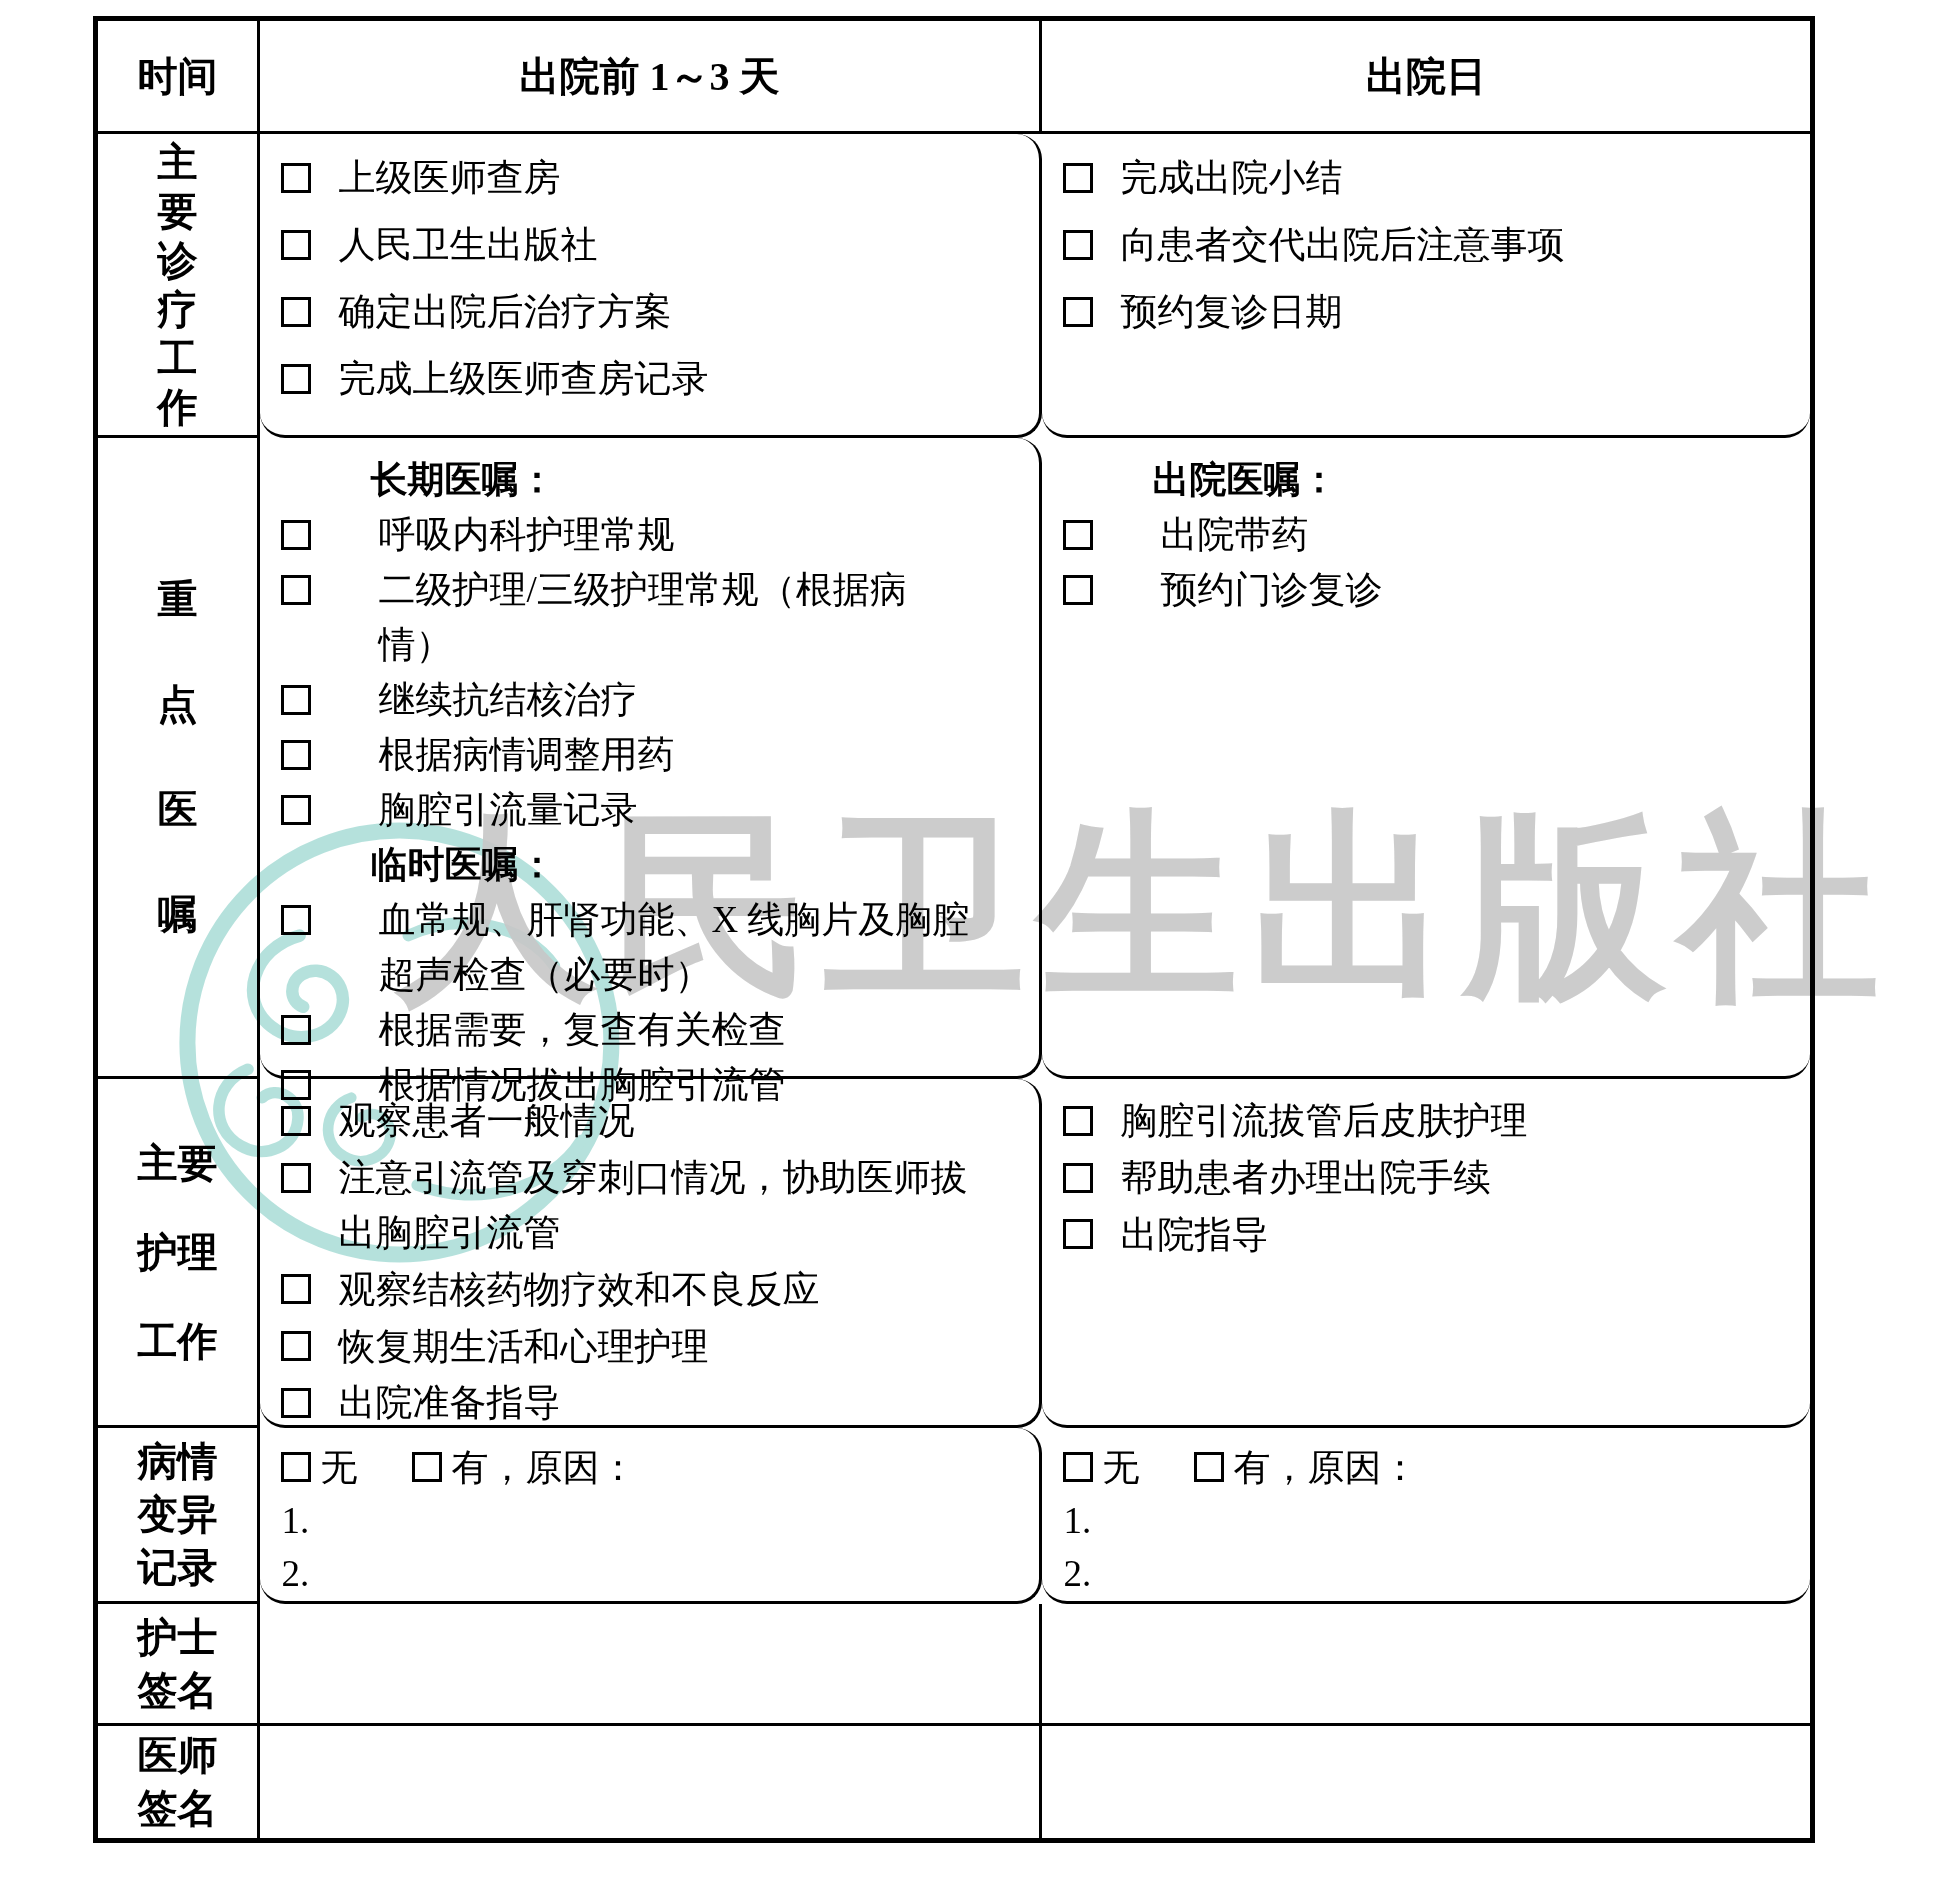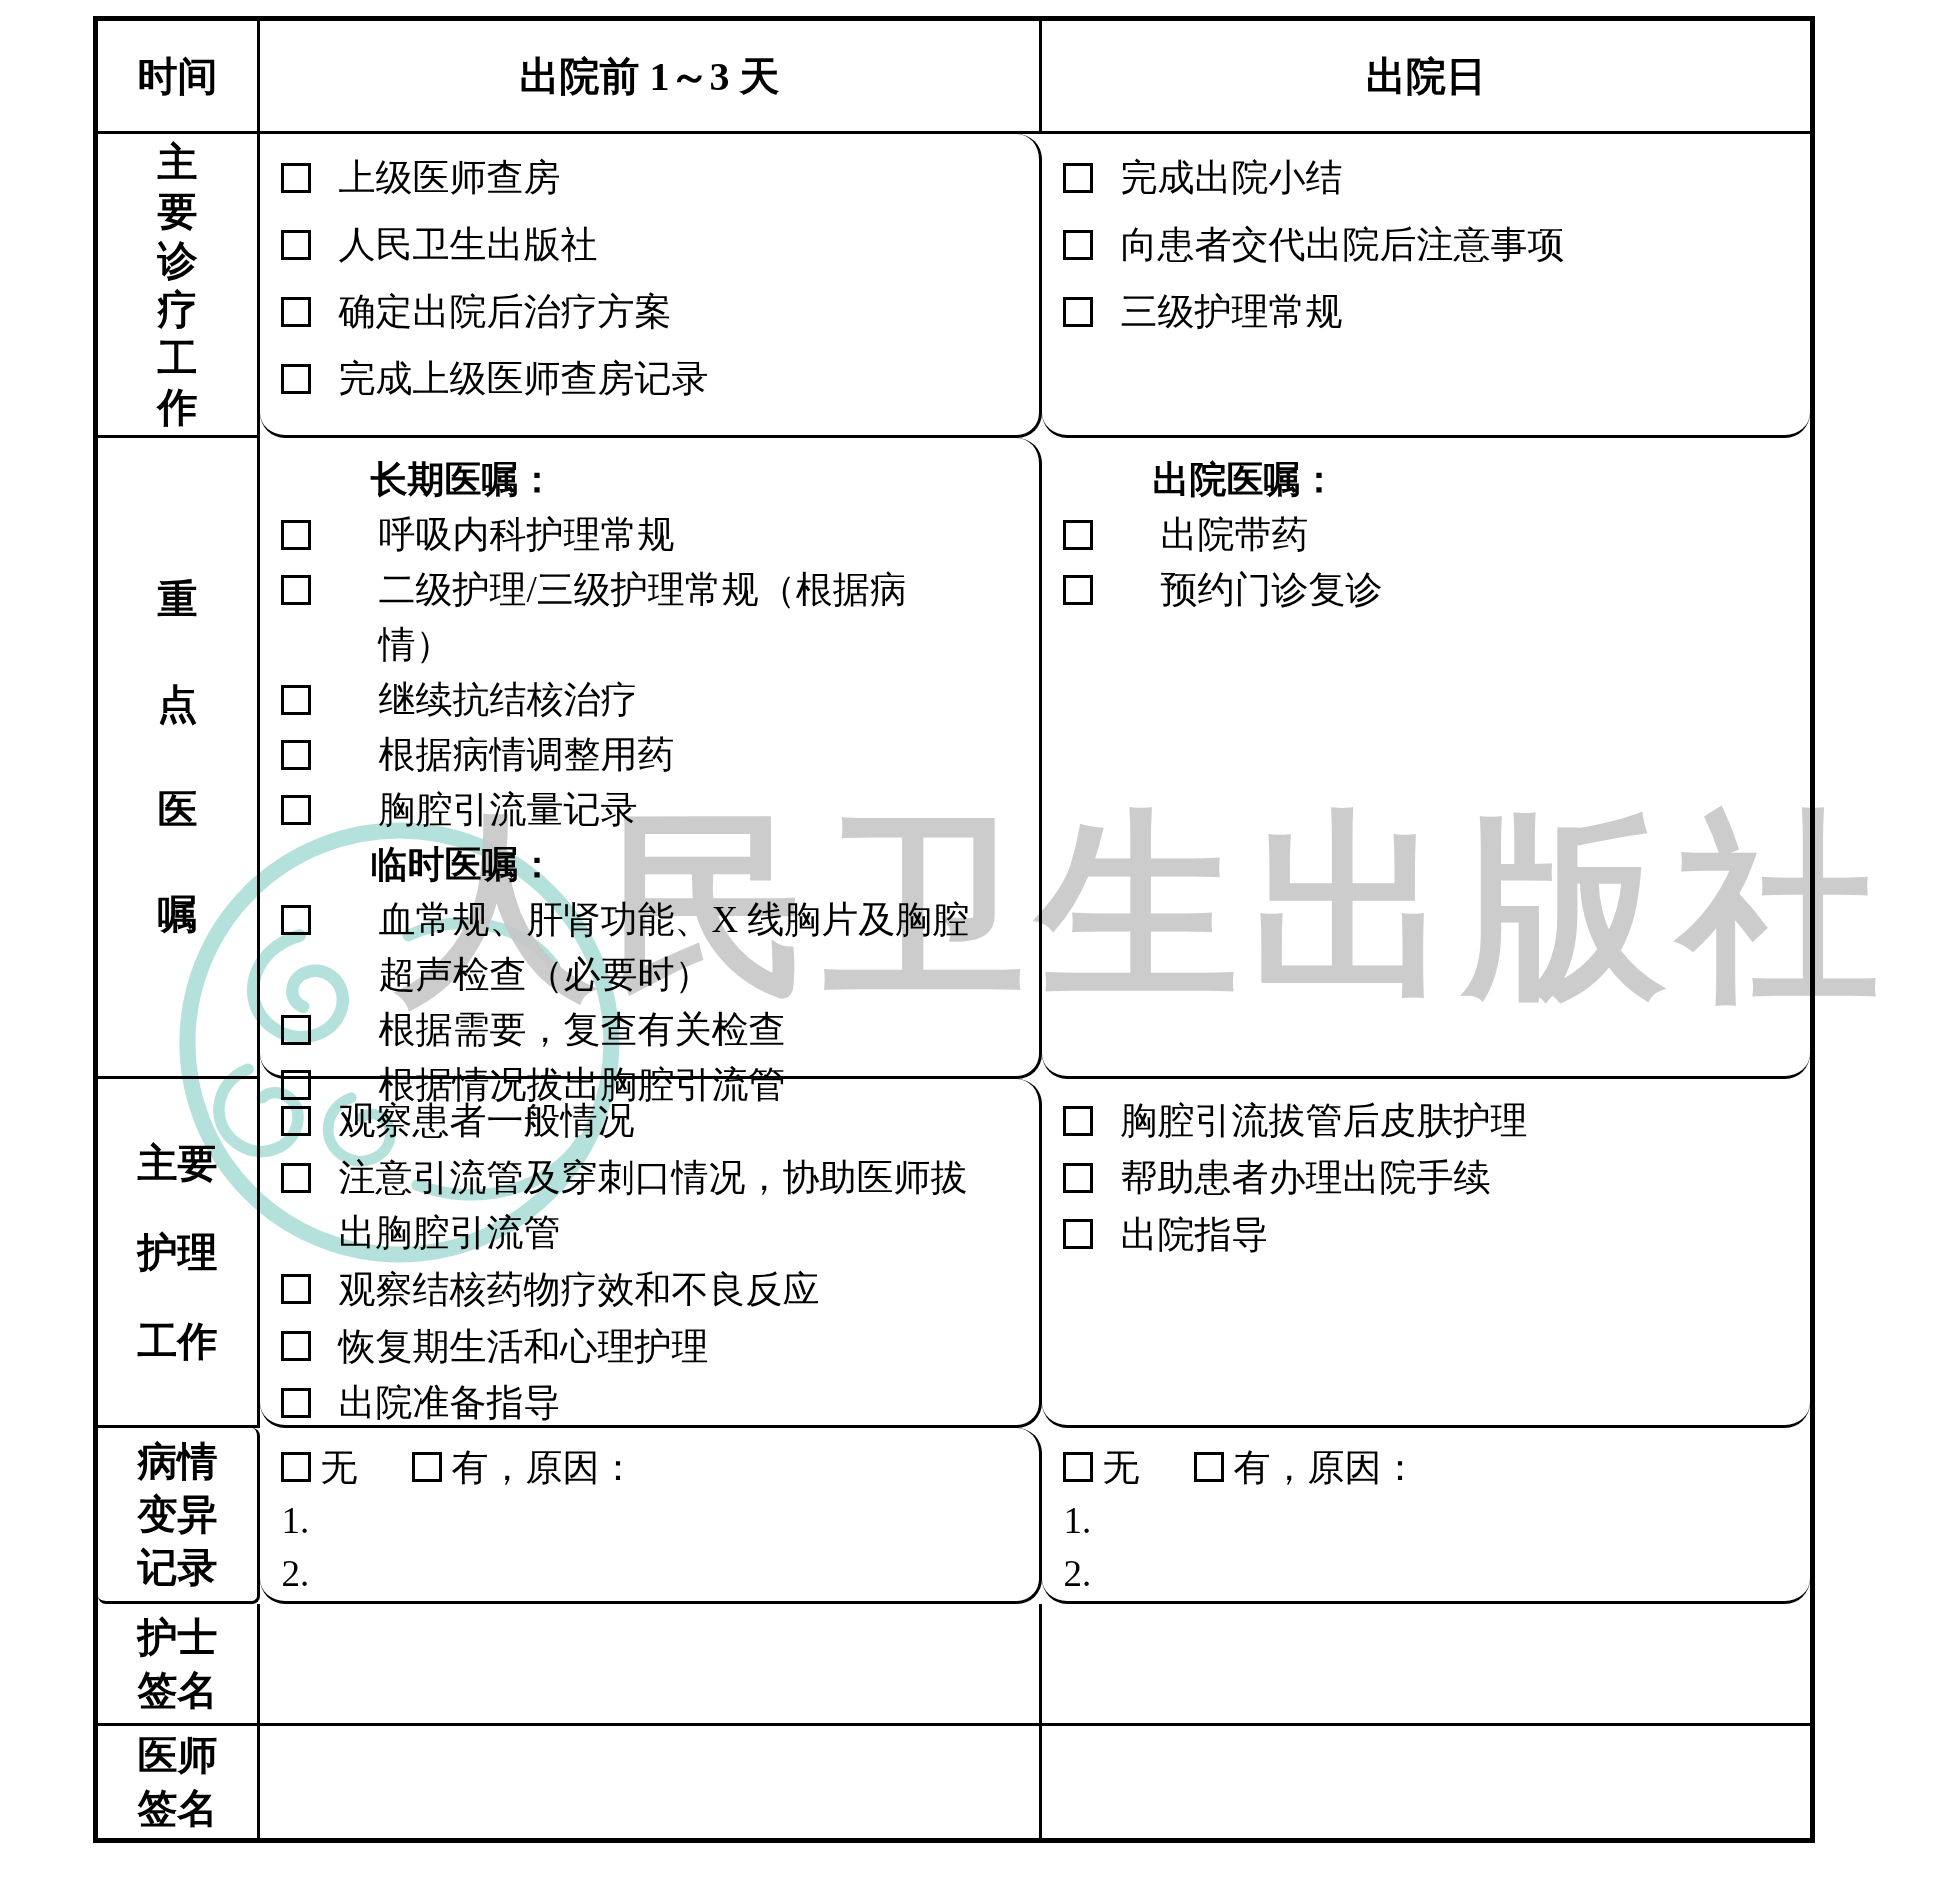--- a/index.html
+++ b/index.html
@@ -30,21 +30,21 @@
   }
   .cell{border-right:3.6px solid #000;border-bottom:3.6px solid #000;box-sizing:border-box;background:transparent;}
   .lastcol{border-right:0;}
   .lastrow{border-bottom:0;}
   .hcell{display:flex;align-items:center;justify-content:center;font-weight:700;font-size:40px;}
   .lcell{display:flex;align-items:center;justify-content:center;text-align:center;
          font-weight:700;font-size:40px;white-space:pre-line;}
   .lbA{line-height:49px;}
   .lbB{line-height:105px;}
   .lbC{line-height:89px;}
-  .lbD{line-height:53px;border-radius:8px;}
+  .lbD{line-height:53px;}
   .lbE{line-height:53px;}
   .ccell{padding:14.3px 62px 0 21.4px;font-size:37px;border-radius:25px;}
   .item{display:flex;align-items:flex-start;}
   .cb{flex:0 0 30px;width:30px;height:30px;border:3.6px solid #000;box-sizing:border-box;
       margin-right:27px;}
   .r1 .item{line-height:59px;margin-bottom:8px;}
   .r1 .cb{margin-top:14.3px;}
   .r2 .item{line-height:55px;margin-bottom:0;gap:40px;}
   .r2 .cb{margin-top:12.5px;}
   .sec-head{font-weight:700;line-height:55px;padding-left:89px;}
@@ -105,21 +105,21 @@
       <div class="item">
           <span class="cb"></span>
           <span>完成出院小结</span>
         </div>
       <div class="item">
           <span class="cb"></span>
           <span>向患者交代出院后注意事项</span>
         </div>
       <div class="item">
           <span class="cb"></span>
-          <span>三级护理常规</span>
+          <span>预约复诊日期</span>
         </div>
     </div>
 
     <div class="cell lcell lbB">重
 点
 医
 嘱</div>
     <div class="cell ccell r2">
       <div class="sec-head">长期医嘱：</div>
       <div class="item">

